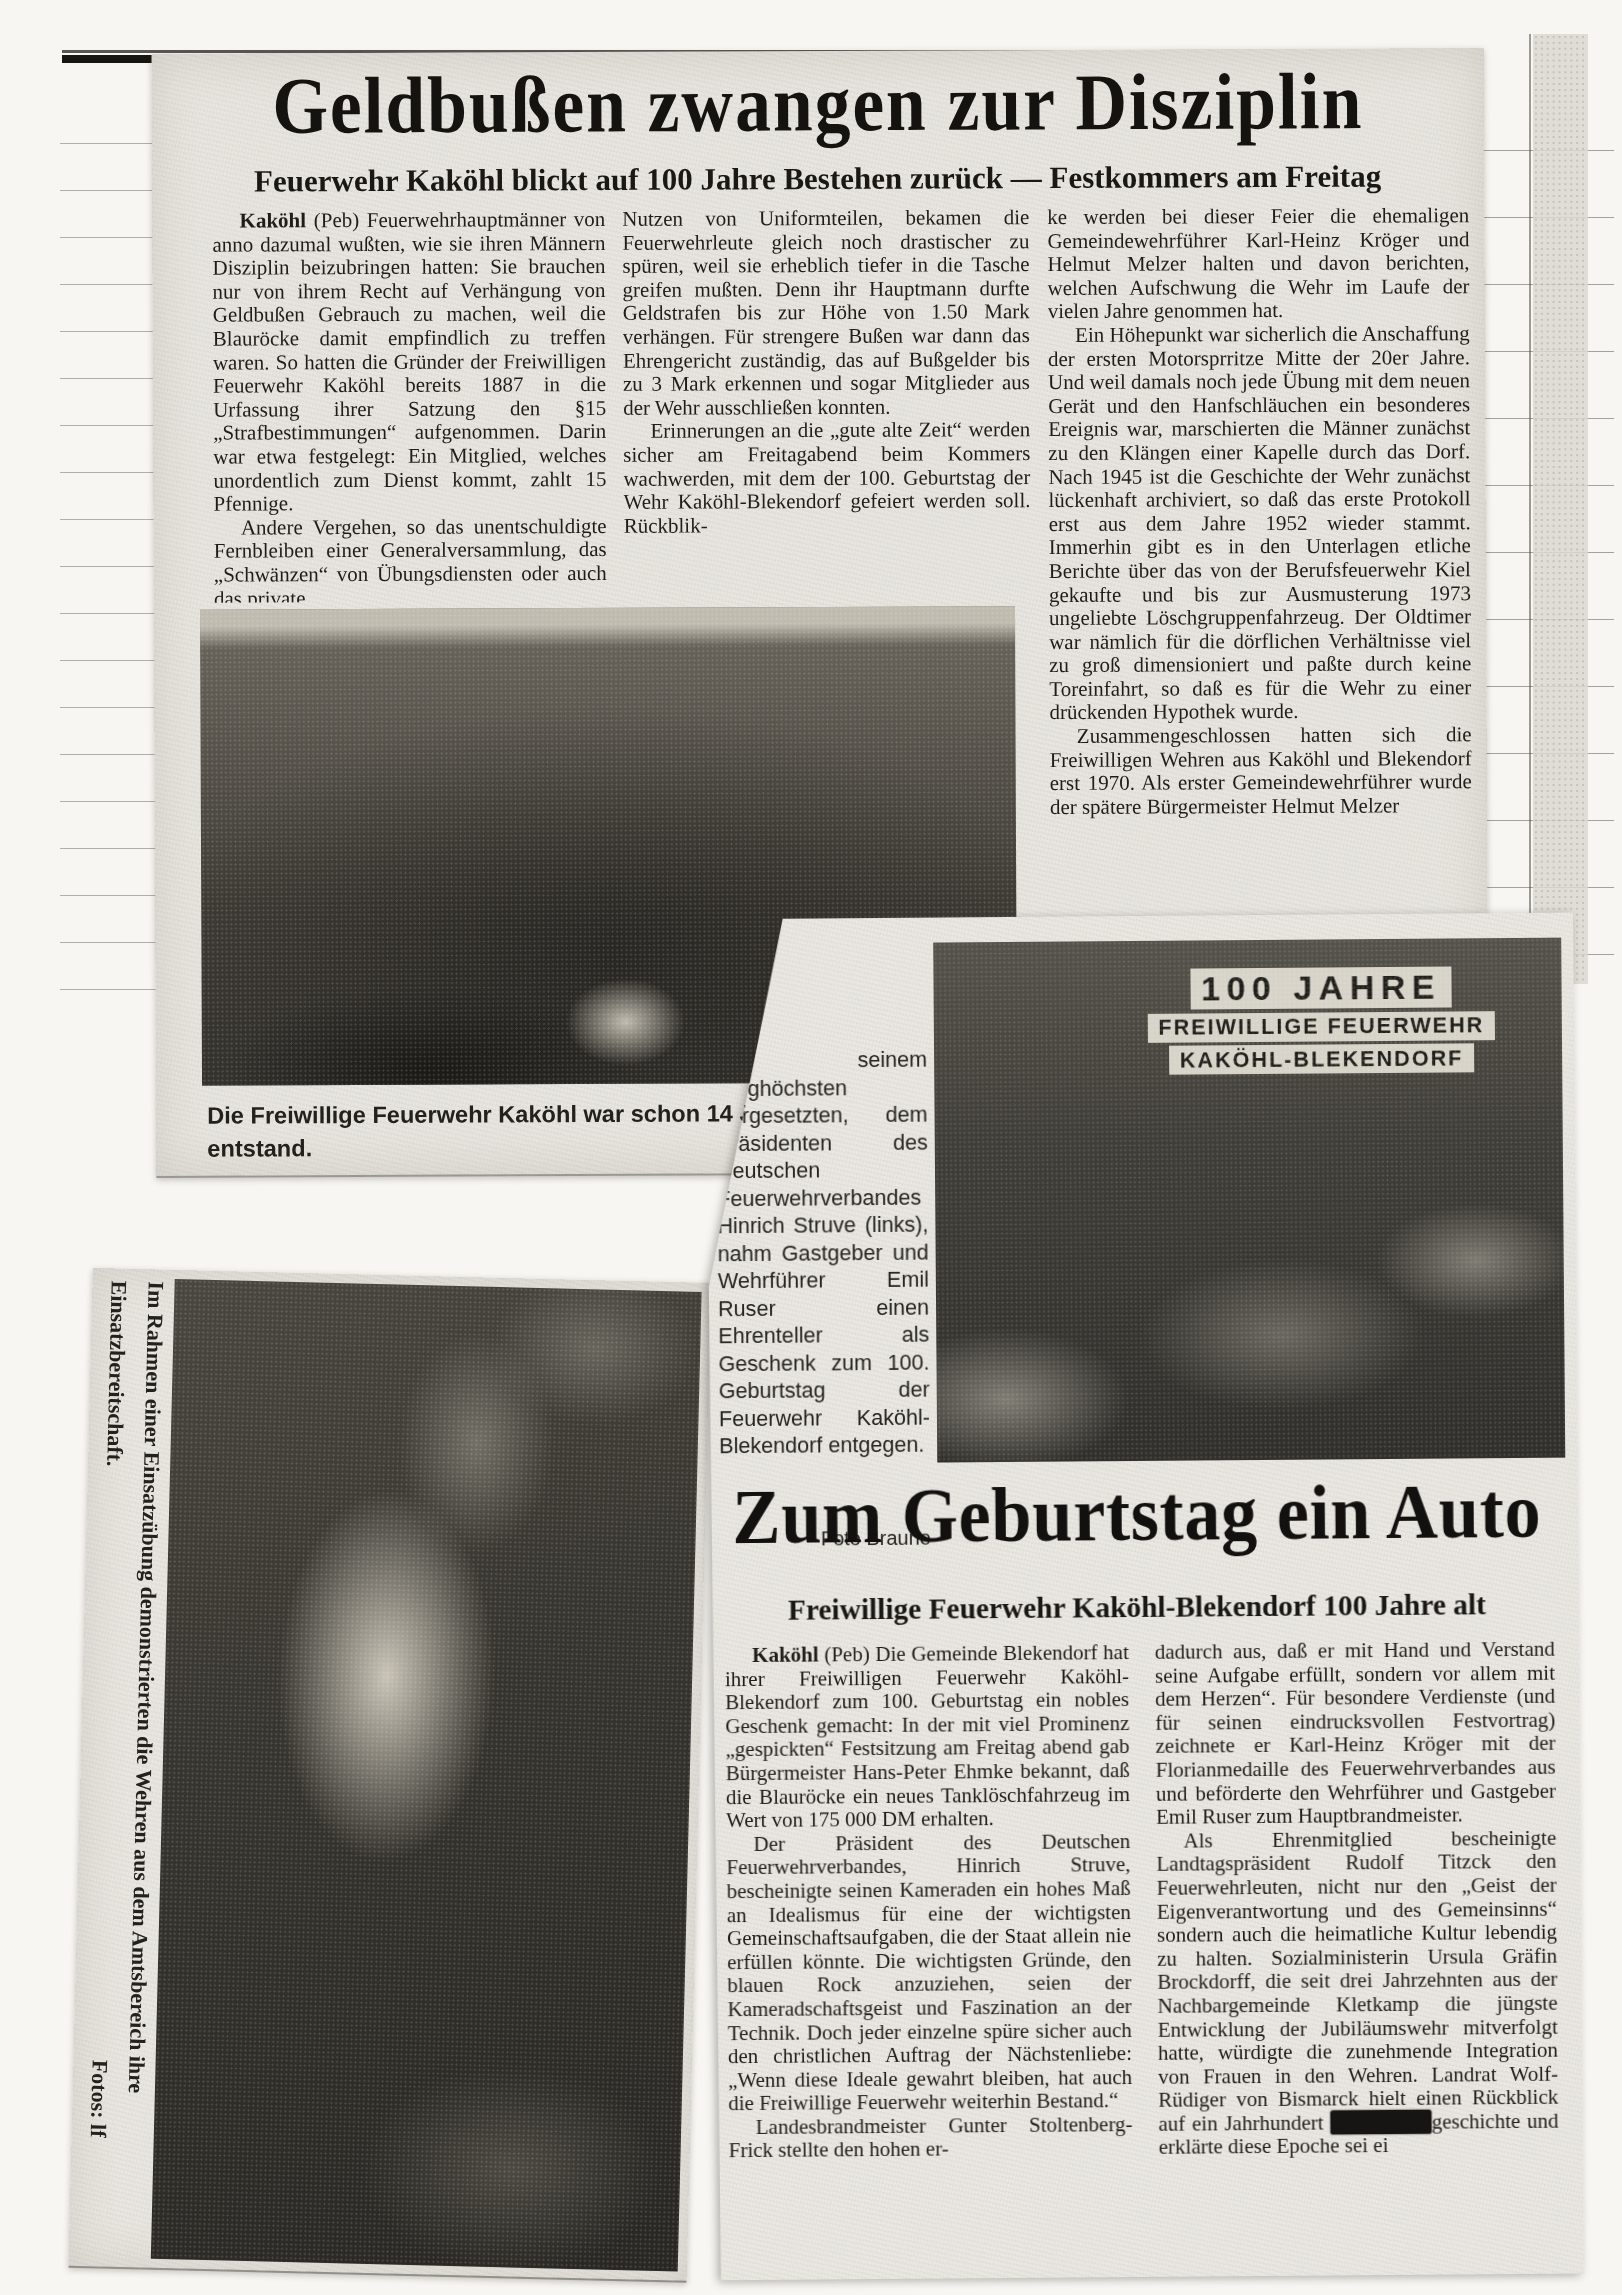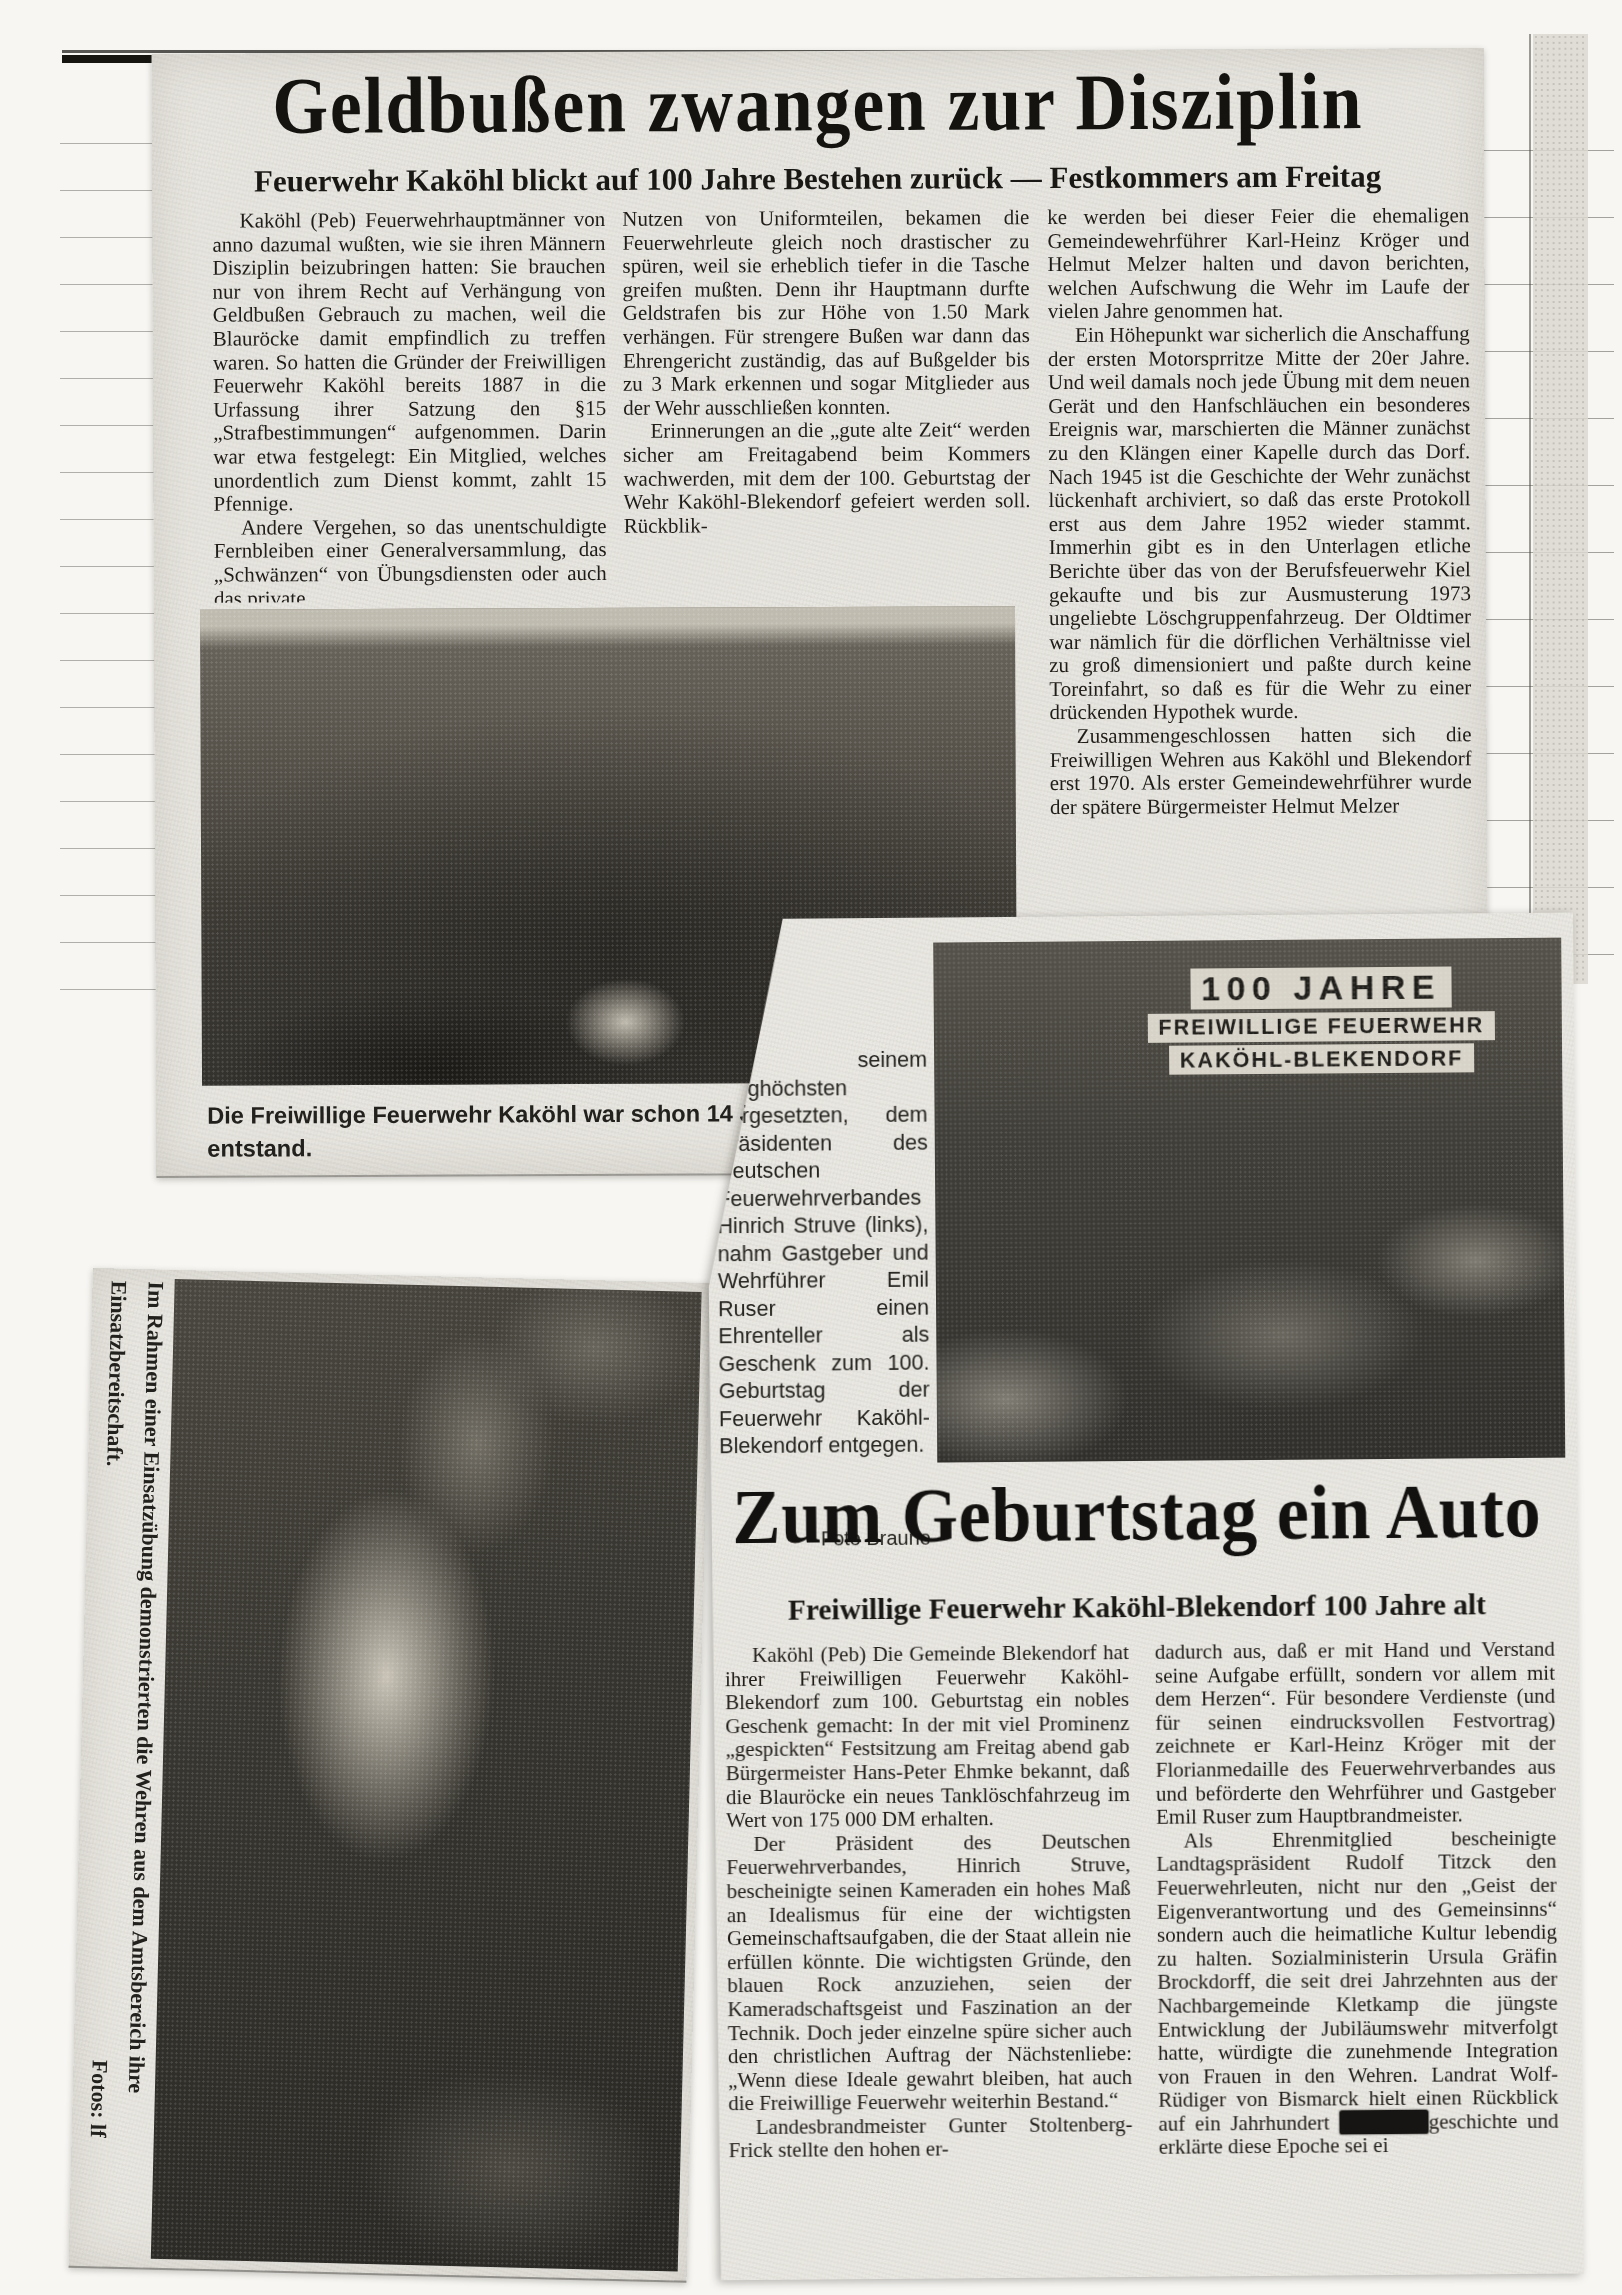--- a/index.html
+++ b/index.html
@@ -53,21 +53,21 @@
   .a1-subhead{
     position:absolute;left:26px;top:110px;width:1279px;text-align:center;
     font-weight:bold;font-size:31px;color:#1a1815;
   }
   .bodycol{
     position:absolute;font-size:21px;line-height:23.6px;text-align:justify;
     overflow:hidden;hyphens:auto;-webkit-hyphens:auto;color:#201d19;
   }
   .bodycol p{margin:0;}
   .bodycol p.ind{text-indent:1.3em;}
-  .lead{font-weight:normal;}
+  .lead{font-weight:bold;}
   .a1c1{left:60px;top:156px;width:393px;height:393px;}
   .a1c2{left:470px;top:156px;width:407px;height:393px;}
   .a1c3{left:895px;top:156px;width:422px;height:772px;}
 
   
   .photo{position:absolute;overflow:hidden;}
   .photo::after{
     content:"";position:absolute;inset:0;
     background-image:radial-gradient(rgba(255,255,255,.13) 1px,transparent 1.1px);
     background-size:4.6px 4.6px;
@@ -125,21 +125,21 @@
     position:absolute;left:9.8px;top:555px;width:864px;text-align:center;
     font-weight:bold;font-size:73px;letter-spacing:0.7px;line-height:1.1;
     transform:scale(.99,1.08);transform-origin:top center;color:#131110;
   }
   .a2-subhead{
     position:absolute;left:13px;top:675px;width:857px;text-align:center;
     font-weight:bold;font-size:29.4px;color:#1a1815;
   }
   .a2c1{left:29px;top:725px;width:404px;height:629px;}
   .a2c2{left:459px;top:725px;width:400px;height:629px;}
-  .redact{background:#161513;color:rgba(0,0,0,0);border-radius:2.6px;box-shadow:0 0 2px #161513;}
+  .redact{background:#161513;color:rgba(0,0,0,0);border-radius:2.6px;box-shadow:0 0 2px #161513;padding-left:12px;}
 
   
   .clip3{left:93px;top:1268px;width:618px;height:998px;transform:rotate(1.4deg);
     transform-origin:top left;background-color:#e9e7e1;
     border-bottom:2px solid rgba(45,42,38,.45);}
   .photo3{
     left:82px;top:9.2px;width:527px;height:980px;
     background:
       radial-gradient(ellipse 164px 281px at 42% 40%,rgba(226,220,206,.85),transparent 66%),
       radial-gradient(ellipse 111px 157px at 58% 16%,rgba(165,160,147,.5),transparent 70%),

